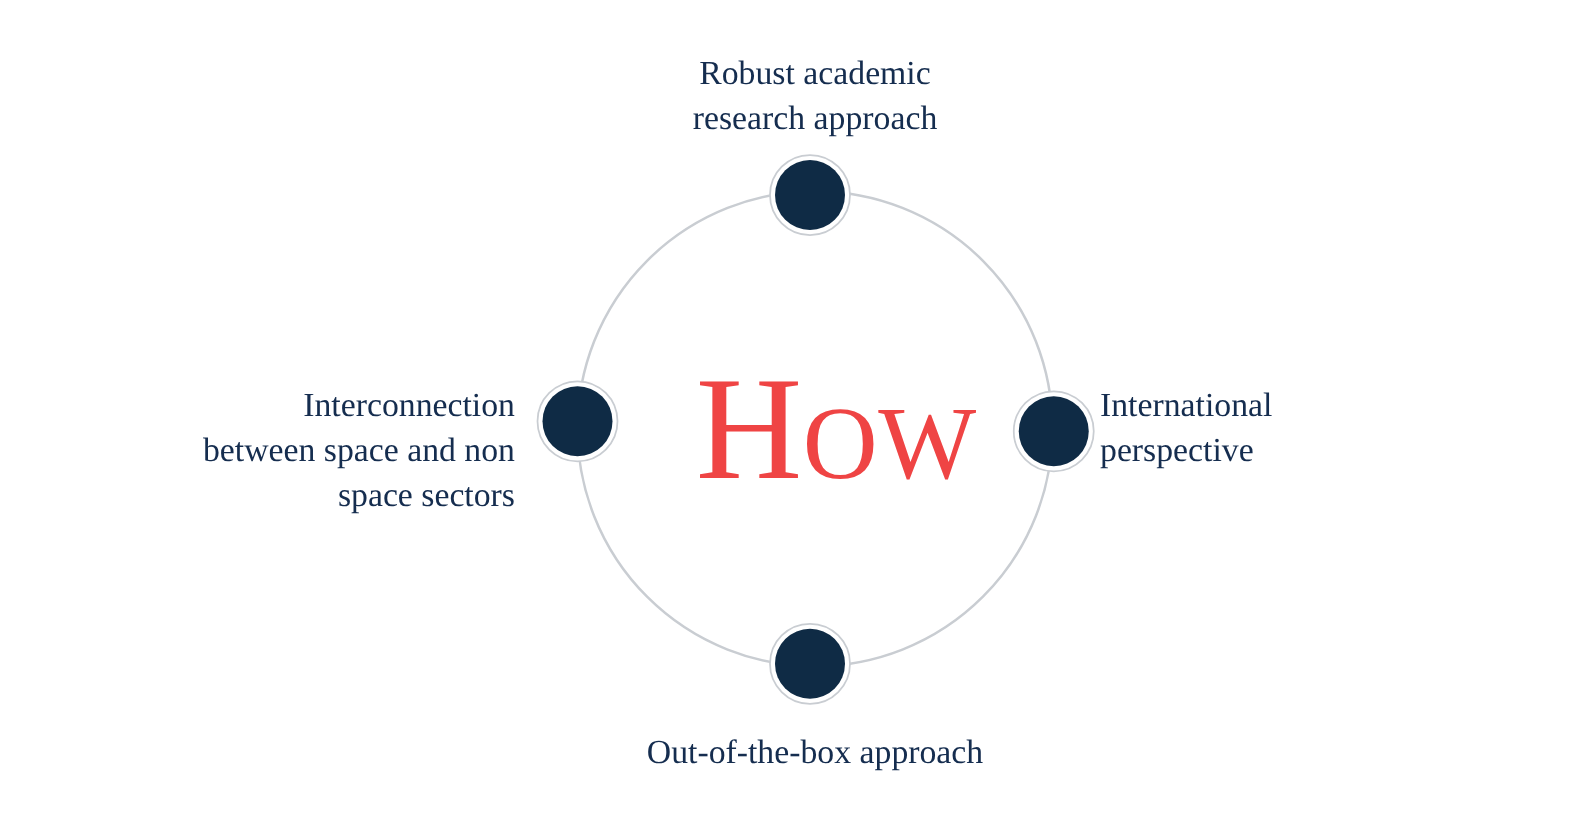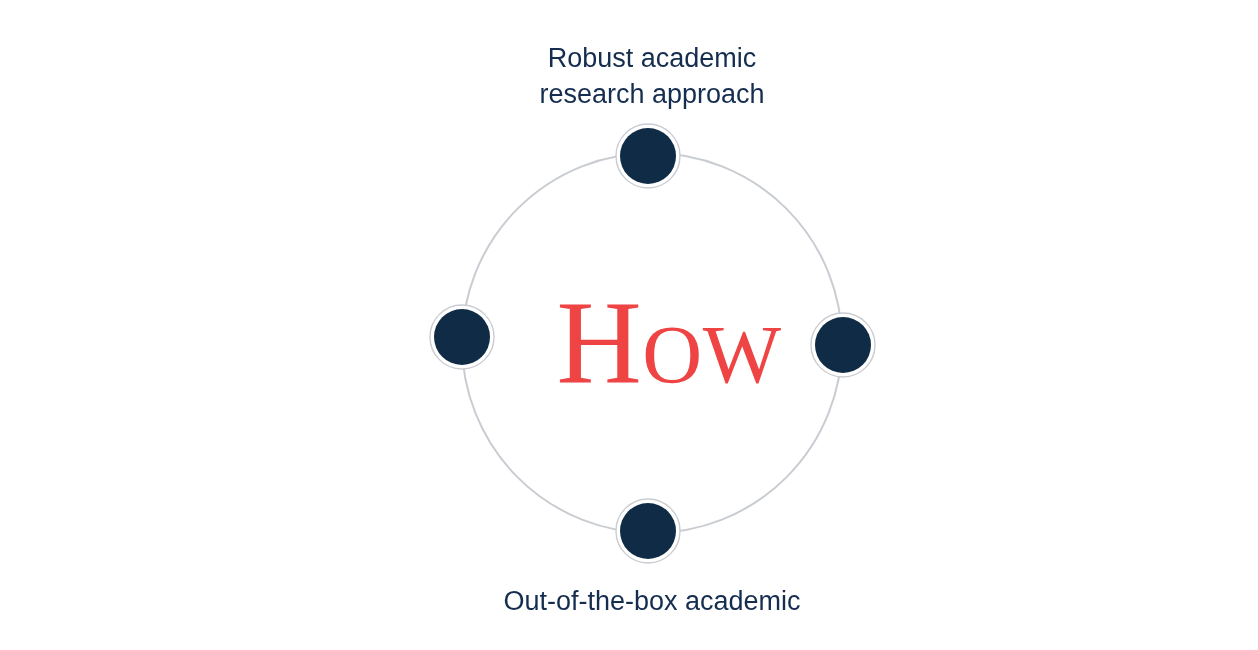--- a/index.html
+++ b/index.html
@@ -48,21 +48,21 @@
     color: #ef4444;
     white-space: nowrap;
     padding-left: 34px;
     box-sizing: border-box;
   }
 
   
   .label {
     position: absolute;
     color: #152d4f;
-    font-family: Liberation Sans, sans-serif;
+    font-family: Liberation Serif, serif;
     font-size: 27px;
     line-height: 36px;
     font-weight: 400;
     white-space: pre-line;
   }
 
   .label-top {
     left: 392px;
     top: 40px;
     width: 520px;
@@ -118,17 +118,22 @@
       <circle cx="462" cy="337" r="32" fill="#ffffff" stroke="#c9cdd2" stroke-width="1.4"></circle>
       <circle cx="462" cy="337" r="28" fill="#0f2b45"></circle>
     </g>
   </svg>
 
   <div class="center-word">How</div>
 
   <div class="label label-top">Robust academic
 research approach</div>
 
+  <div class="label label-right">International
+perspective</div>
 
-  <div class="label label-bottom">Out-of-the-box academic</div>
+  <div class="label label-bottom">Out-of-the-box approach</div>
 
+  <div class="label label-left">Interconnection
+between space and non
+space sectors</div>
 
 </div>
 
 </body></html>

